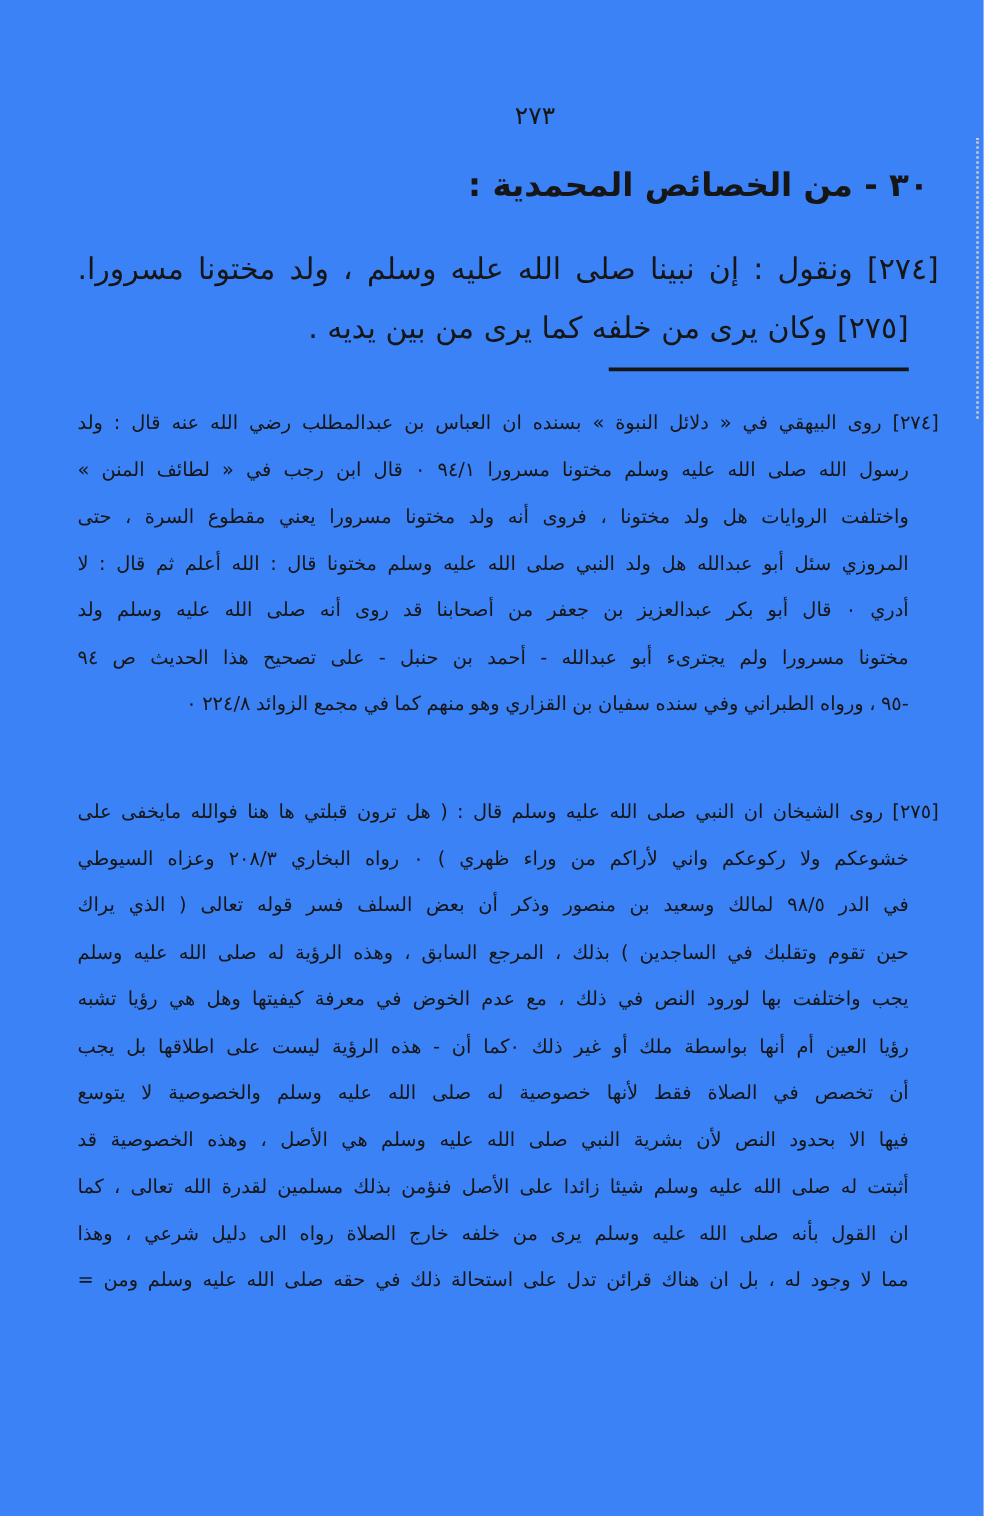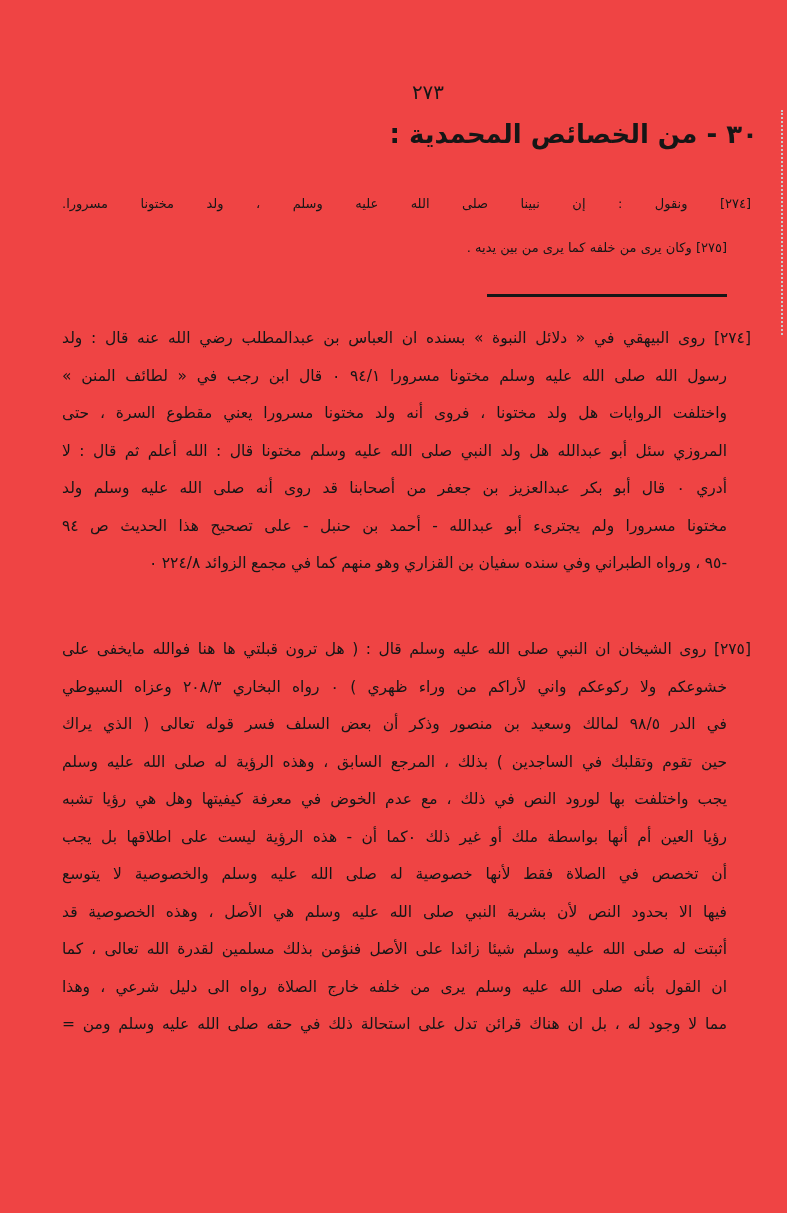--- a/index.html
+++ b/index.html
@@ -1,52 +1,52 @@
 <!DOCTYPE html>
 <html dir="rtl" lang="ar"><head>
 <meta charset="utf-8">
 <style>
   html, body { margin: 0; padding: 0; background: #ffffff; }
   .page {
     position: relative;
     width: 787px;
     height: 1213px;
-    background: #ef4444;
+    background: #3b82f6;
     font-family: "DejaVu Sans", sans-serif;
     direction: rtl;
     color: #161616;
     overflow: hidden;
   }
   .pagenum {
     position: absolute;
     top: 80px;
     left: 396px;
     width: 64px;
     text-align: center;
     font-size: 20px;
     letter-spacing: 3px;
   }
   .heading {
     position: absolute;
     top: 118px;
     right: 28px;
-    margin: 1px;
+    margin: 16px;
     font-size: 26px;
     font-weight: bold;
     letter-spacing: 0.5px;
   }
   .body-text {
     position: absolute;
     top: 184px;
     right: 60px;
     left: 62px;
   }
   .b-line {
-    margin: 4px 0 13px 0;
-    font-size: 13px;
+    margin: 16px 0 13px 0;
+    font-size: 24px;
     line-height: 31px;
   }
   .just {
     text-align: justify;
     text-align-last: justify;
   }
   .hang { text-indent: -24px; }
   .fn-sep {
     position: absolute;
     top: 294px;

